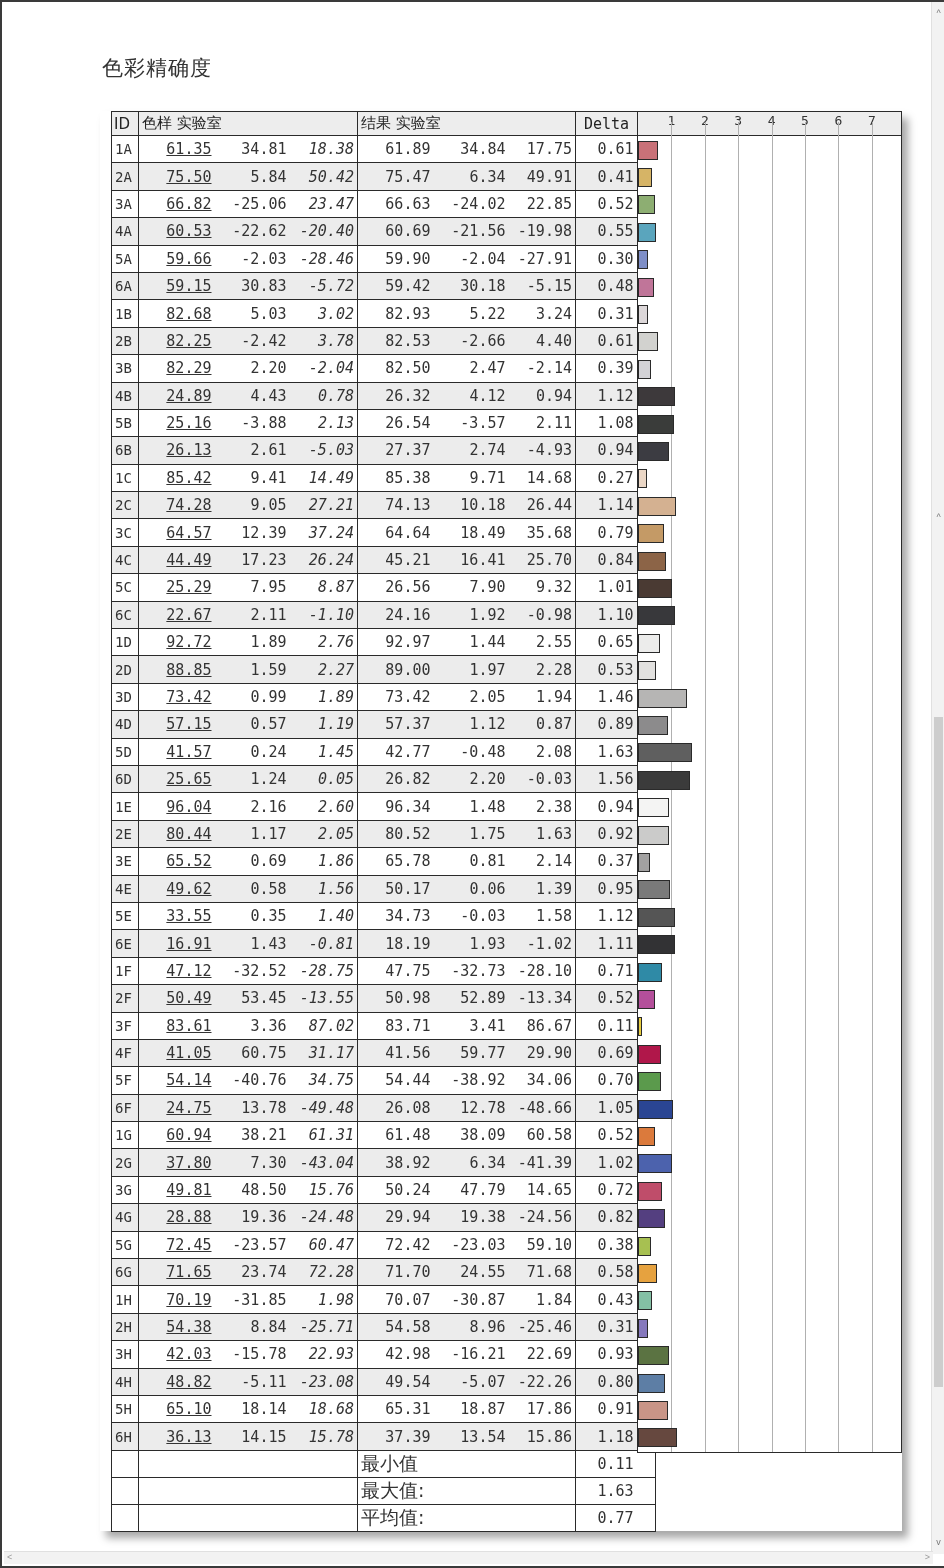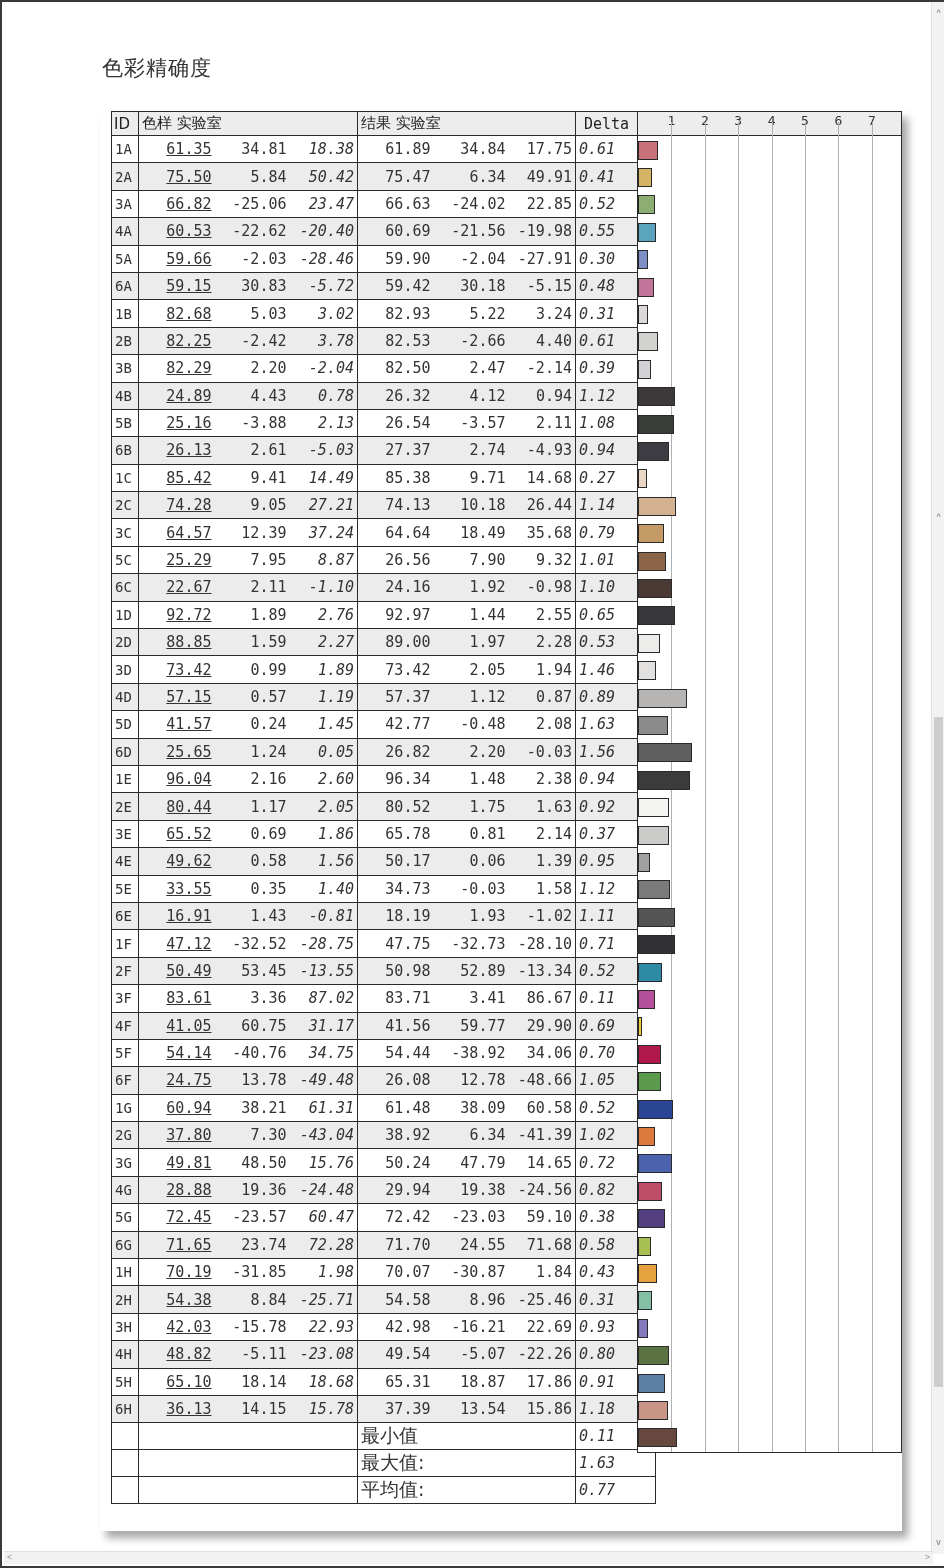--- a/index.html
+++ b/index.html
@@ -34,21 +34,21 @@
       font-family: "DejaVu Sans", sans-serif; font-size: 15px; color: #222;
     }
     table.grid th.de { font-family: "DejaVu Sans Mono", monospace; text-align: center; }
     table.grid tr.alt td { background: #ececec; }
     td.id { width: 27px; padding: 0 2px; font-size: 14px; }
     td.num { text-align: right; border-left: none !important; border-right: none !important; }
     td.num.first { border-left: 1.5px solid #2a2a2a !important; }
     td.num.last { border-right: 1.5px solid #2a2a2a !important; }
     td.c1 { width: 76px; text-decoration: underline; } td.c2 { width: 75px; } td.c3 { width: 68px; font-style: italic; }
     td.d1 { width: 76px; } td.d2 { width: 75px; } td.d3 { width: 67px; }
-    td.de { width: 80px; text-align: left; font-style: italic; }
+    td.de { width: 80px; text-align: center; }
     tr.summary td { background: #fff; height: 25px; }
     td.sumlabel { font-family: "DejaVu Sans", sans-serif; font-size: 19px; border-left: 1.5px solid #2a2a2a; }
 
     .chart {
       position: absolute; left: 537px; top: 0; width: 265px; height: 1346px;
       border: 1.5px solid #2a2a2a; background: #fff;
     }
     .chart-head {
       position: absolute; left: 0; top: 0; right: 0; height: 24px; background: #ededed;
       border-bottom: 1.5px solid #2a2a2a;
@@ -233,20 +233,30 @@
           </tr>
           <tr class="">
             <td class="id">3C</td>
             <td class="num c1 first">64.57</td>
             <td class="num c2">12.39</td>
             <td class="num c3 last">37.24</td>
             <td class="num d1 first">64.64</td>
             <td class="num d2">18.49</td>
             <td class="num d3 last">35.68</td>
             <td class="de">0.79</td>
+          </tr>
+          <tr class="alt">
+            <td class="id">4C</td>
+            <td class="num c1 first">44.49</td>
+            <td class="num c2">17.23</td>
+            <td class="num c3 last">26.24</td>
+            <td class="num d1 first">45.21</td>
+            <td class="num d2">16.41</td>
+            <td class="num d3 last">25.70</td>
+            <td class="de">0.84</td>
           </tr>
           <tr class="">
             <td class="id">5C</td>
             <td class="num c1 first">25.29</td>
             <td class="num c2">7.95</td>
             <td class="num c3 last">8.87</td>
             <td class="num d1 first">26.56</td>
             <td class="num d2">7.90</td>
             <td class="num d3 last">9.32</td>
             <td class="de">1.01</td>

